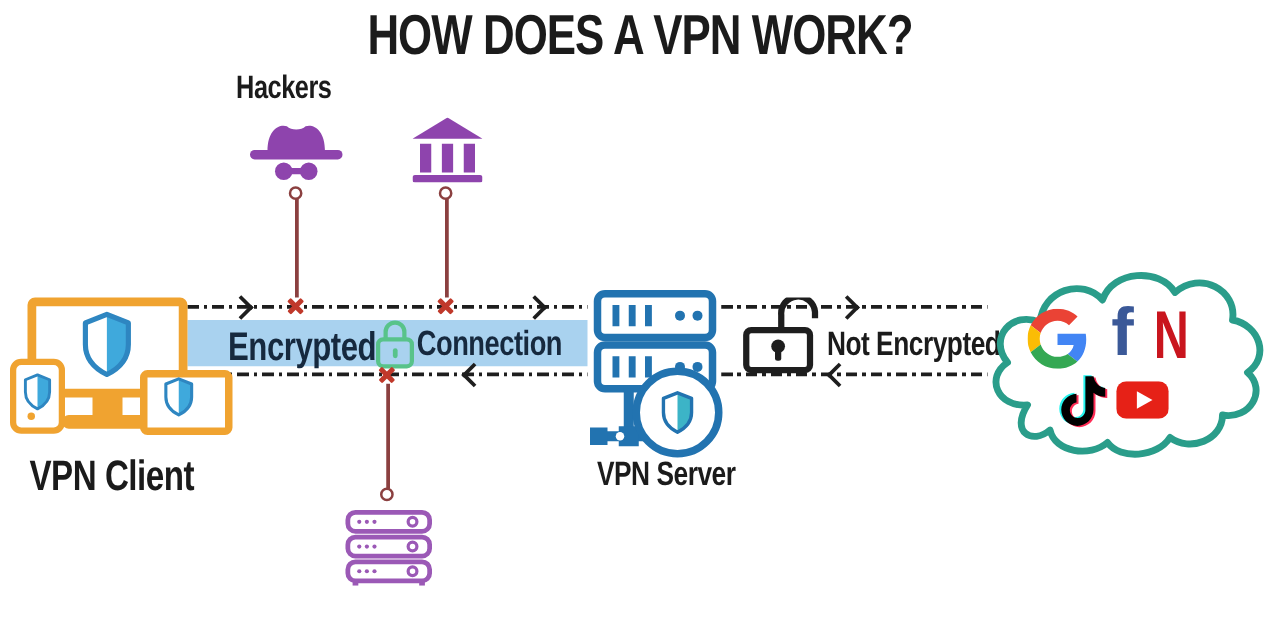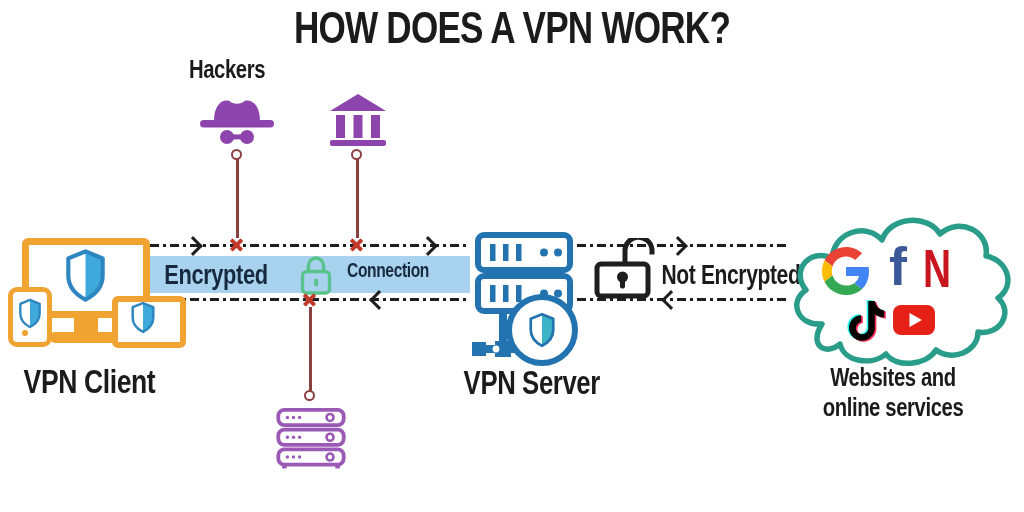--- a/index.html
+++ b/index.html
@@ -64,29 +64,29 @@
   <div class="abs tline" style="left:356px;top:158px;height:80px;"></div>
   <div class="abs xmark" style="left:349px;top:237px;"></div>
 
   <div class="abs band" style="left:150px;top:256px;width:320px;height:37px;"></div>
   <div class="abs flow" style="left:150px;top:244px;width:320px;"></div>
   <div class="abs chev right" style="left:186px;top:239px;"></div>
   <div class="abs chev right" style="left:421px;top:239px;"></div>
   <div class="abs flow" style="left:150px;top:298px;width:320px;"></div>
   <div class="abs chev left" style="left:372px;top:293px;"></div>
 
-  <div class="abs lbl bandtxt" style="left:146px;top:259px;width:140px;font-size:28px;z-index:3;">
+  <div class="abs lbl bandtxt" style="left:167px;top:259px;width:140px;font-size:32px;z-index:3;">
     <span class="cnd">Encrypted</span>
   </div>
   <svg class="abs" style="left:299px;top:253px;z-index:3;" width="34" height="43" viewBox="0 0 34 43">
     <path d="M9.5 19 V12.5 A7.5 7.5 0 0 1 24.5 12.5 V19" fill="none" stroke="#58C38A" stroke-width="3.4"></path>
     <rect x="3.5" y="18.5" width="27" height="21.5" rx="4" fill="none" stroke="#58C38A" stroke-width="3.4"></rect>
     <rect x="15.3" y="25.5" width="3.8" height="8" rx="1.9" fill="#58C38A"></rect>
   </svg>
-  <div class="abs lbl bandtxt" style="left:318px;top:259px;width:140px;font-size:20px;z-index:3;">
+  <div class="abs lbl bandtxt" style="left:318px;top:259px;width:140px;font-size:28px;z-index:3;">
     <span class="cnd">Connection</span>
   </div>
 
   <div class="abs xmark" style="left:302px;top:292px;"></div>
   <div class="abs tline" style="left:309px;top:307px;height:84px;"></div>
   <div class="abs tdot" style="left:304px;top:390px;"></div>
 
   <div class="abs devframe" style="left:22px;top:238px;width:114px;height:66px;border-width:7px;border-radius:6px;"></div>
   <div class="abs orange" style="left:74px;top:316px;width:24px;height:16px;z-index:3;"></div>
   <div class="abs orange" style="left:50px;top:332px;width:70px;height:11px;border-radius:5px;z-index:3;"></div>
@@ -128,21 +128,21 @@
     <path d="M33 80 V118 M4 118 H 50" fill="none" stroke="#2273B0" stroke-width="8"></path>
     <rect x="25" y="110" width="16" height="16" fill="#2273B0"></rect>
     <rect x="2" y="111" width="14" height="14" fill="#2273B0"></rect>
     <circle cx="26" cy="118" r="3.4" fill="#fff"></circle>
     <circle cx="72" cy="99" r="33" fill="#fff" stroke="#2273B0" stroke-width="6"></circle>
     <g transform="translate(57,81) scale(0.75)">
       <path d="M20 3 L35 9 V24 C35 35 28 41 20 45 Z" fill="#3CB4C7"></path>
       <path d="M20 3 L35 9 V24 C35 35 28 41 20 45 C12 41 5 35 5 24 V9 Z" fill="none" stroke="#2273B0" stroke-width="3.6" stroke-linejoin="round"></path>
     </g>
   </svg>
-  <div class="abs lbl" style="left:446px;top:364px;width:160px;font-size:33px;">
+  <div class="abs lbl" style="left:446px;top:364px;width:160px;font-size:27px;text-align:right;">
     <span class="cnd">VPN Server</span>
   </div>
 
   <div class="abs flow" style="left:577px;top:244px;width:213px;"></div>
   <div class="abs chev right" style="left:671px;top:239px;"></div>
   <div class="abs flow" style="left:577px;top:298px;width:213px;"></div>
   <div class="abs chev left" style="left:664px;top:293px;"></div>
 
   <svg class="abs" style="left:593px;top:238px;z-index:3;" width="80" height="62" viewBox="0 0 80 62">
     <rect x="4" y="26" width="51" height="32" rx="4" fill="#fff" stroke="#1E1E1E" stroke-width="5"></rect>
@@ -182,24 +182,20 @@
         <path fill="#FE2C55" d="M33.8 5c.9 5 4.4 8.9 9.4 9.4v7c-3.6 0-6.9-1.2-9.4-3.2v13.6c0 7.1-5.8 12.9-12.9 12.9S8 38.9 8 31.8c0-6.9 5.4-12.5 12.2-12.9v7.1c-3 .4-5.3 3-5.3 6.1 0 3.4 2.8 6.2 6.2 6.2s6.2-2.8 6.2-6.2V5h6.5z"></path>
       </g>
     <path fill="#010101" d="M33.8 5c.9 5 4.4 8.9 9.4 9.4v7c-3.6 0-6.9-1.2-9.4-3.2v13.6c0 7.1-5.8 12.9-12.9 12.9S8 38.9 8 31.8c0-6.9 5.4-12.5 12.2-12.9v7.1c-3 .4-5.3 3-5.3 6.1 0 3.4 2.8 6.2 6.2 6.2s6.2-2.8 6.2-6.2V5h6.5z"></path>
   </svg>
 
   <svg class="abs" style="left:893px;top:305px;z-index:3;" width="42" height="30" viewBox="0 0 42 30">
     <rect x="0" y="0" width="42" height="30" rx="8" fill="#E62117"></rect>
     <polygon points="16.5,8 29,15 16.5,22" fill="#fff"></polygon>
   </svg>
 
-  <div class="abs lbl" style="left:793px;top:362px;width:200px;font-size:26px;line-height:30px;">
-    <span class="cnd">Websites and</span>
-    <span class="cnd">online services</span>
-  </div>
 
   <svg class="abs" style="left:276px;top:401px;" width="70" height="74" viewBox="0 0 92 80">
     <rect x="3" y="3" width="86" height="20" rx="8" fill="#fff" stroke="#9B59B6" stroke-width="5"></rect>
     <circle cx="15" cy="13" r="2.2" fill="#9B59B6"></circle>
       <circle cx="23" cy="13" r="2.2" fill="#9B59B6"></circle>
       <circle cx="31" cy="13" r="2.2" fill="#9B59B6"></circle>
     <circle cx="71" cy="13" r="4.6" fill="none" stroke="#9B59B6" stroke-width="3.4"></circle>
     <rect x="3" y="29" width="86" height="20" rx="8" fill="#fff" stroke="#9B59B6" stroke-width="5"></rect>
     <circle cx="15" cy="39" r="2.2" fill="#9B59B6"></circle>
       <circle cx="23" cy="39" r="2.2" fill="#9B59B6"></circle>

